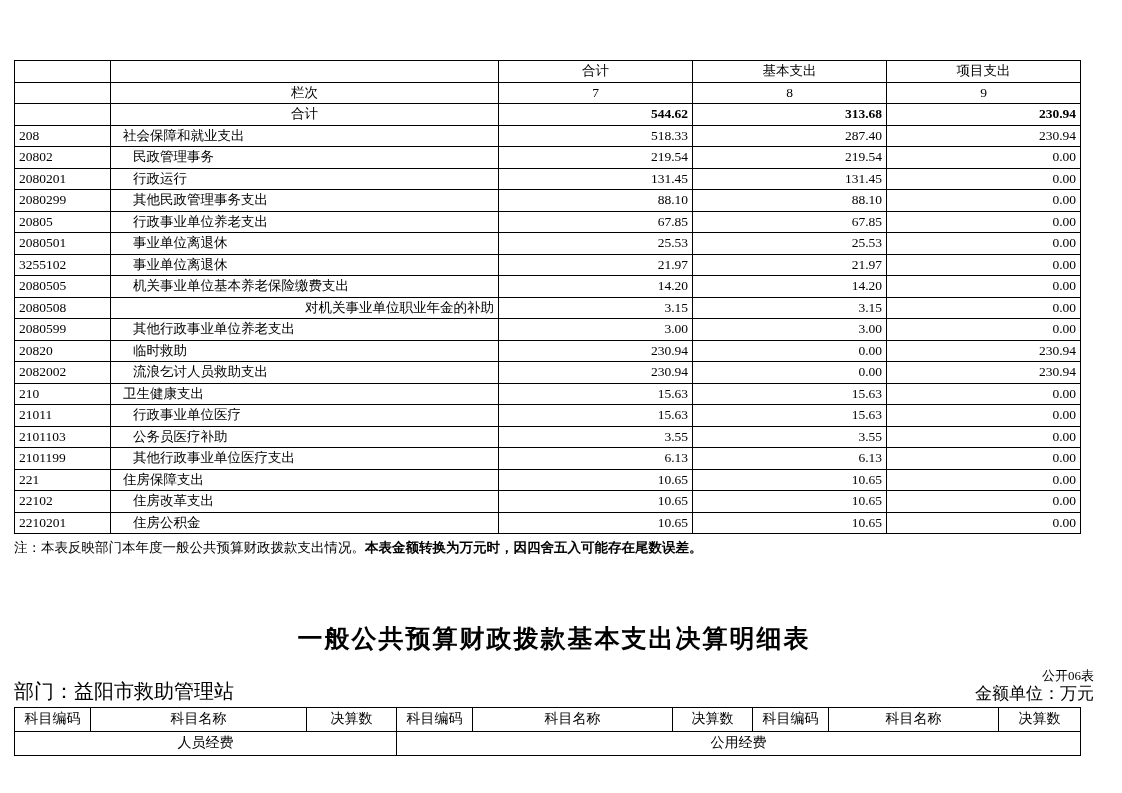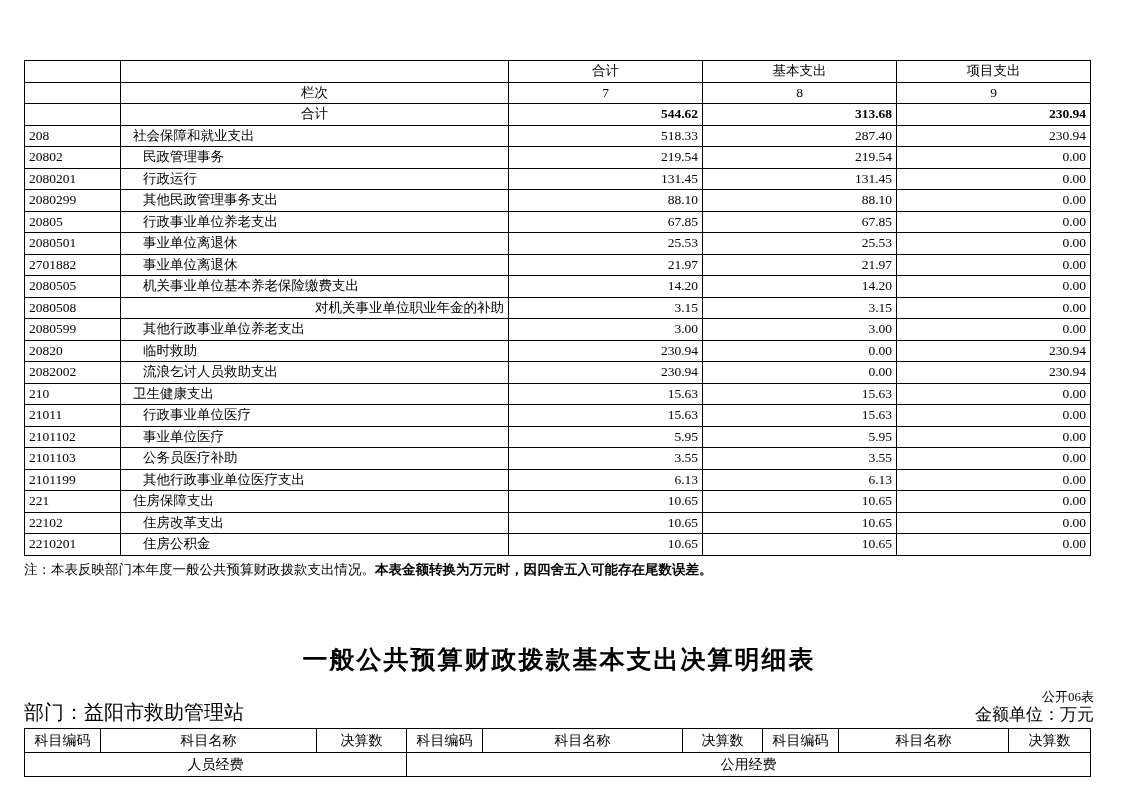--- a/index.html
+++ b/index.html
@@ -12,21 +12,21 @@
     height: 793px;
     font-family: "Liberation Serif", "DejaVu Serif", serif;
     color: #000000;
     -webkit-font-smoothing: antialiased;
   }
   .page {
     position: relative;
     width: 1122px;
     height: 793px;
     box-sizing: border-box;
-    padding: 60px 28px 0 24px;
+    padding: 60px 28px 0 14px;
   }
   table.grid {
     border-collapse: collapse;
     width: 1066px;
     table-layout: fixed;
   }
   table.grid td {
     border: 1px solid #000000;
     height: 20.5px;
     font-size: 13.5px;
@@ -168,21 +168,21 @@
           <td class="right">0.00</td>
         </tr>
         <tr>
           <td class="c-code">2080501</td>
           <td class="c-name" style="padding-left: 22px;">事业单位离退休</td>
           <td class="right">25.53</td>
           <td class="right">25.53</td>
           <td class="right">0.00</td>
         </tr>
         <tr>
-          <td class="c-code">2701882</td>
+          <td class="c-code">3255102</td>
           <td class="c-name" style="padding-left: 22px;">事业单位离退休</td>
           <td class="right">21.97</td>
           <td class="right">21.97</td>
           <td class="right">0.00</td>
         </tr>
         <tr>
           <td class="c-code">2080505</td>
           <td class="c-name" style="padding-left: 22px;">机关事业单位基本养老保险缴费支出</td>
           <td class="right">14.20</td>
           <td class="right">14.20</td>
@@ -221,27 +221,20 @@
           <td class="c-name" style="padding-left: 12px;">卫生健康支出</td>
           <td class="right">15.63</td>
           <td class="right">15.63</td>
           <td class="right">0.00</td>
         </tr>
         <tr>
           <td class="c-code">21011</td>
           <td class="c-name" style="padding-left: 22px;">行政事业单位医疗</td>
           <td class="right">15.63</td>
           <td class="right">15.63</td>
-          <td class="right">0.00</td>
-        </tr>
-        <tr>
-          <td class="c-code">2101102</td>
-          <td class="c-name" style="padding-left: 22px;">事业单位医疗</td>
-          <td class="right">5.95</td>
-          <td class="right">5.95</td>
           <td class="right">0.00</td>
         </tr>
         <tr>
           <td class="c-code">2101103</td>
           <td class="c-name" style="padding-left: 22px;">公务员医疗补助</td>
           <td class="right">3.55</td>
           <td class="right">3.55</td>
           <td class="right">0.00</td>
         </tr>
         <tr>

